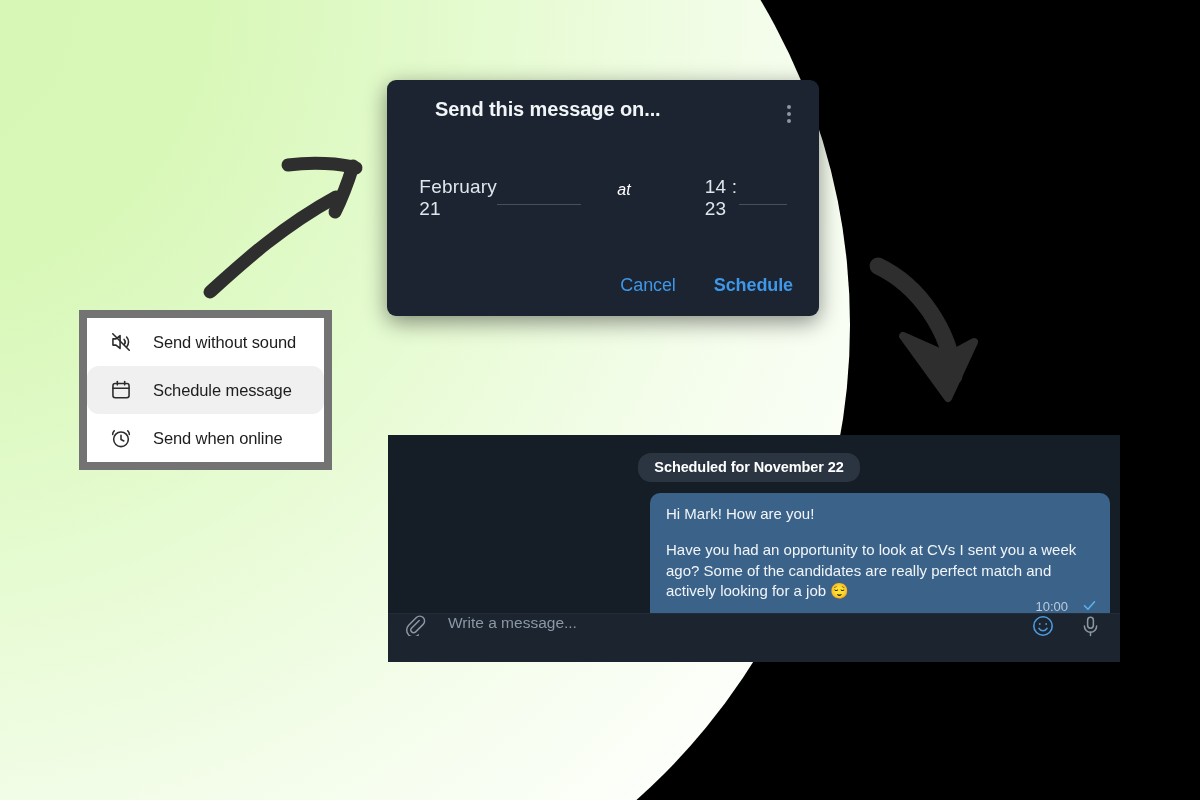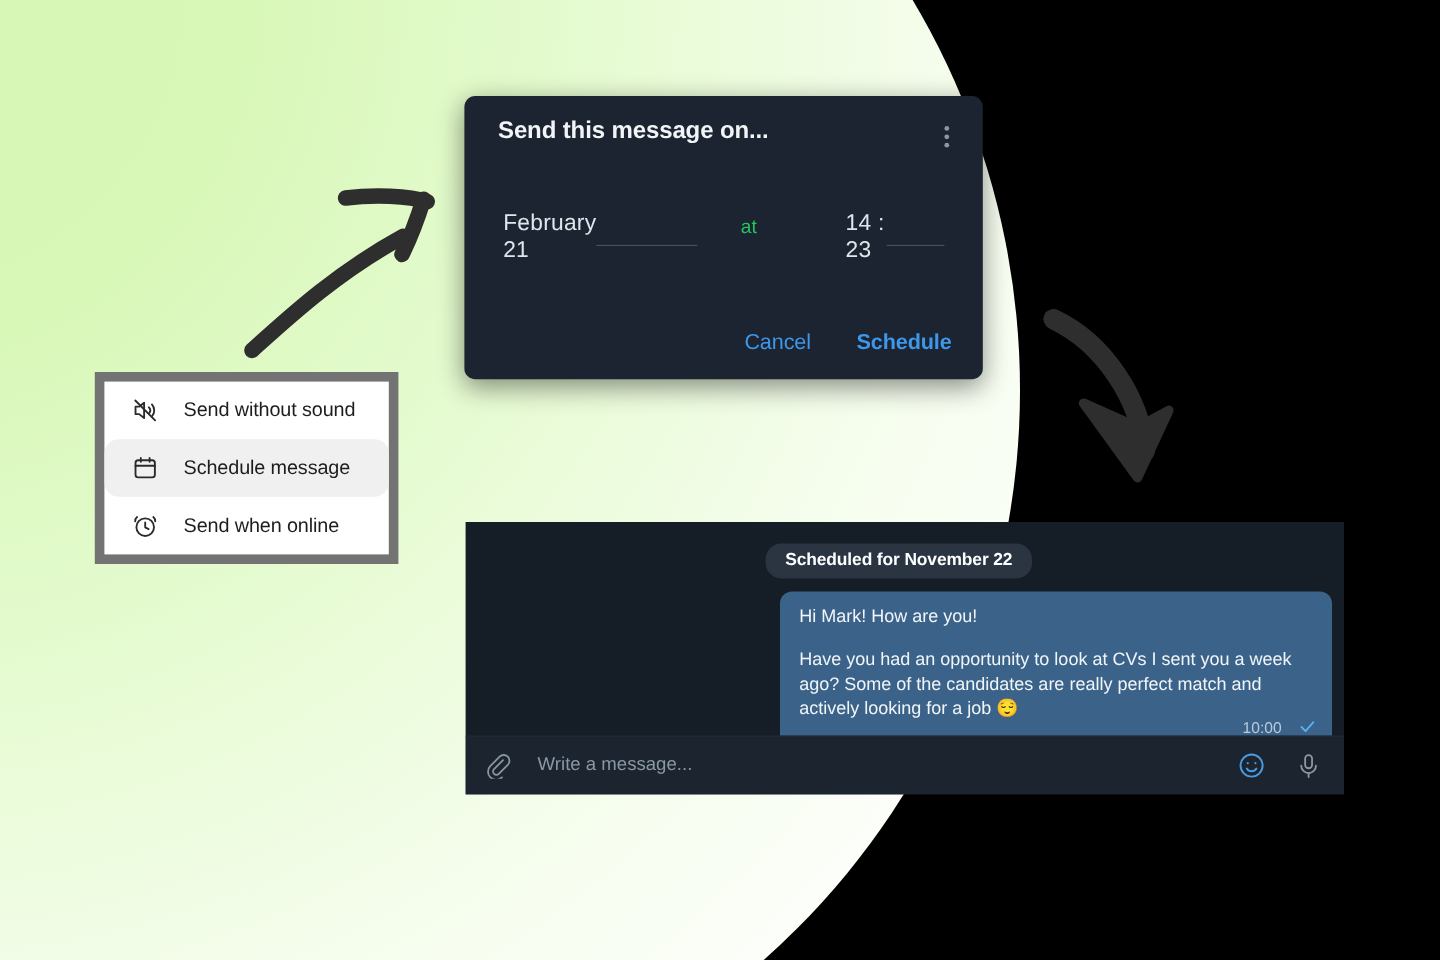--- a/index.html
+++ b/index.html
@@ -87,20 +87,21 @@
     height: 236px;
     background: #1b2430;
     border-radius: 9px;
     box-shadow: 0 6px 22px rgba(0,0,0,0.45);
   }
   #dialog-header {
     display: flex;
     align-items: flex-start;
     justify-content: space-between;
     padding: 18px 22px 0 28px;
+    margin-left: 20px;
   }
   #dialog-title {
     font-size: 20px;
     font-weight: bold;
     color: #f2f5f8;
     letter-spacing: -0.1px;
   }
   #dialog-kebab {
     display: flex; flex-direction: column; gap: 3px;
     padding: 7px 6px; cursor: pointer;
@@ -131,23 +132,24 @@
   .field .frule {
     height: 1px;
     background: #43505f;
   }
   #field-date { width: 162px; }
   #field-date .frule { width: 162px; }
   #field-time { width: 82px; margin-left: 74px; }
   #field-time .frule { width: 82px; }
   #at-label {
     font-size: 16px;
-    color: #22c55e;
+    color: #ffffff;
     margin-left: 36px;
     padding-top: 5px;
+    font-style: italic;
   }
   #dialog-actions {
     position: absolute;
     right: 26px;
     bottom: 20px;
     display: flex;
     align-items: center;
     gap: 38px;
   }
   .dialog-btn {
@@ -217,21 +219,21 @@
   }
   #msg-time { font-size: 13px; color: #b9cbdd; }
   #msg-check { color: #5cb3f5; font-size: 15px; line-height: 1; }
   #chat-input-bar {
     position: absolute;
     left: 0; right: 0; bottom: 0;
     height: 49px;
     background: #1b242f;
     border-top: 1px solid #222c38;
     display: flex;
-    align-items: center;
+    align-items: flex-start;
     padding: 0 18px 0 16px;
   }
   #attach-icon { color: #8b97a4; display: flex; align-items: center; cursor: pointer; }
   #chat-placeholder {
     flex: 1;
     margin-left: 22px;
     font-size: 15.5px;
     color: #8a97a5;
     cursor: text;
   }

